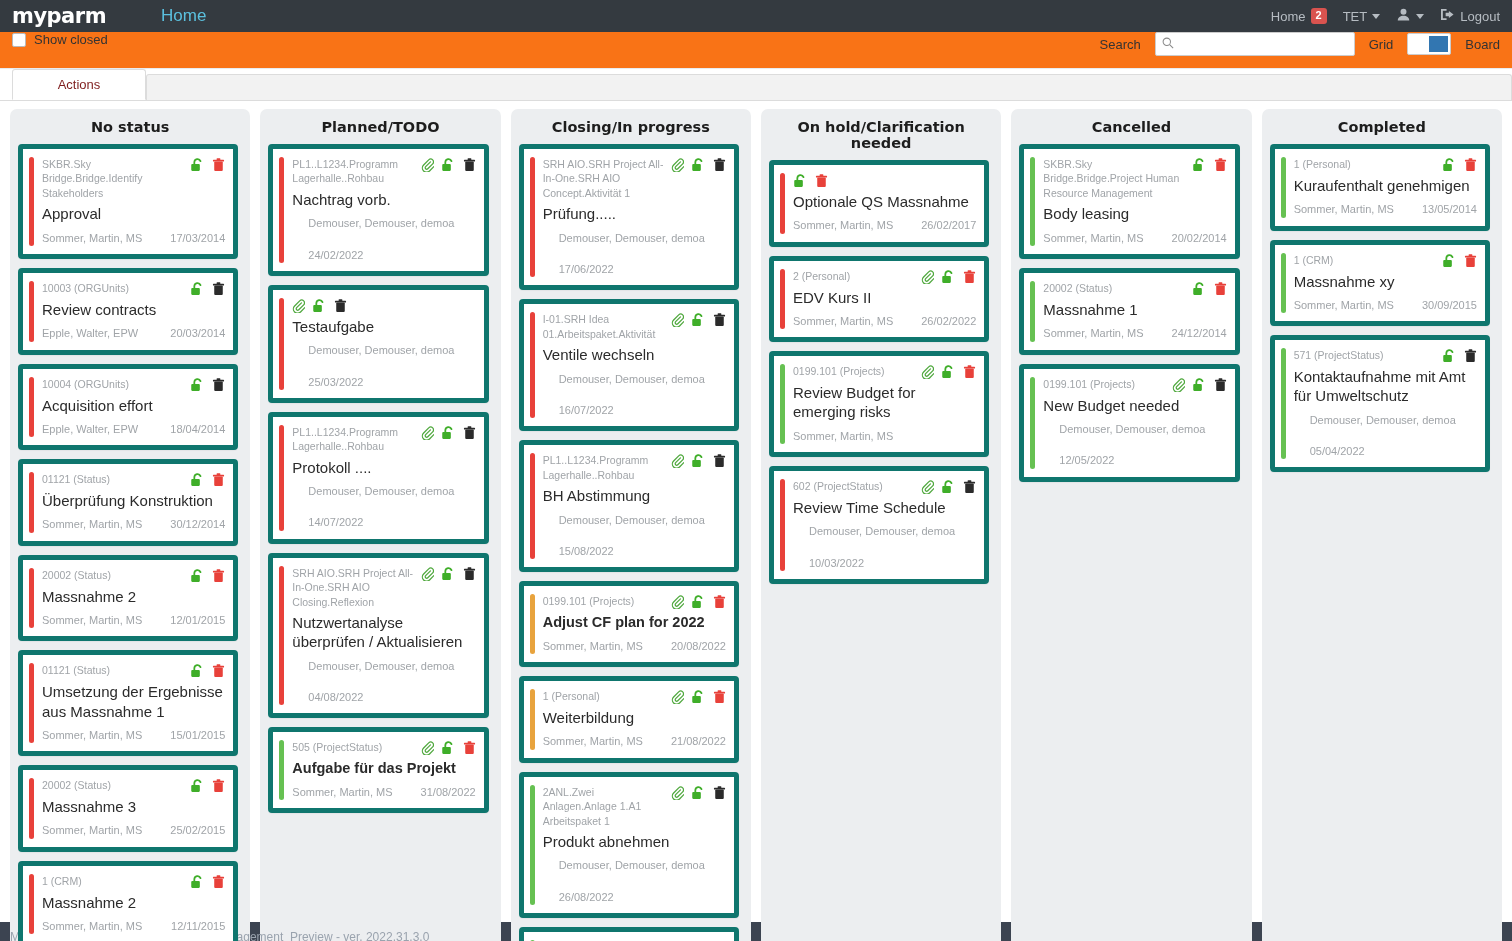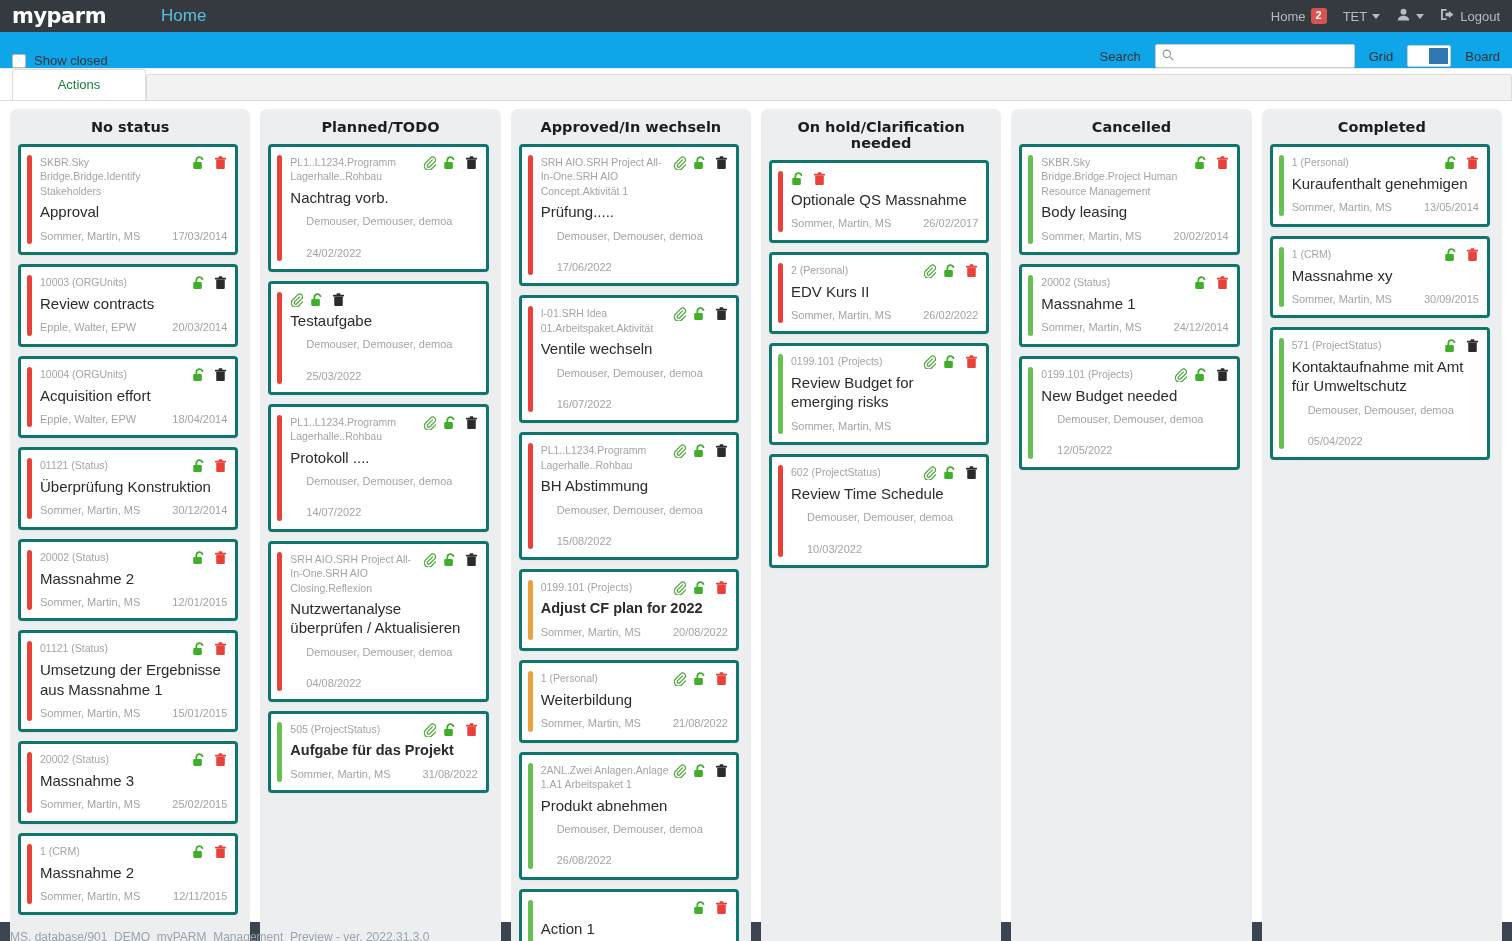--- a/index.html
+++ b/index.html
@@ -57,23 +57,23 @@
     border-right: 4px solid transparent;
     border-top: 5px solid #b6bcc2;
     display: inline-block;
   }
   .person-icon { font-size: 14px; color: #b6bcc2; }
   .logout-icon { font-size: 14px; }
 
   
   #toolbar {
     height: 37px;
-    background: #0ea5e9;
-    display: flex;
-    align-items: flex-end;
+    background: #f97316;
+    display: flex;
+    align-items: flex-start;
     padding: 0 12px;
     border-bottom: 1px solid #e9ecef;
   }
   .chk-wrap { display: flex; align-items: center; gap: 8px; font-size: 13px; color: #333; cursor: pointer;}
   .chkbox {
     width: 14px; height: 14px;
     border: 1px solid #b9b9b9;
     background: #fff;
     border-radius: 2px;
     display: inline-block;
@@ -130,21 +130,21 @@
     padding-left: 12px;
     border-bottom: 1px solid #dcdcdc;
   }
   .tab {
     height: 31px;
     min-width: 134px;
     display: flex;
     align-items: center;
     justify-content: center;
     font-size: 13px;
-    color: #15803d;
+    color: #7f1d1d;
     background: #fff;
     border: 1px solid #dcdcdc;
     border-bottom-color: #fff;
     border-radius: 3px 3px 0 0;
     cursor: pointer;
   }
   .tab-filler {
     flex: 1;
     height: 26px;
     background: #f2f2f2;
@@ -187,21 +187,21 @@
     overflow-x: hidden;
     padding-right: 4px;
   }
   .col-body::-webkit-scrollbar { width: 7px; }
   .col-body::-webkit-scrollbar-track { background: transparent; }
   .col-body::-webkit-scrollbar-thumb { background: #c6c9cc; border-radius: 4px; }
 
   
   .card {
     background: #fff;
-    border: 3px solid #0f766e;
+    border: 5px solid #0f766e;
     border-radius: 4px;
     margin-bottom: 9px;
     padding: 8px 8px 8px 6px;
     display: flex;
     gap: 8px;
     box-shadow: 0 1px 1px rgba(0,0,0,0.04);
     cursor: pointer;
     position: relative;
   }
   .accent {
@@ -667,21 +667,21 @@
             <div class="title bold">Aufgabe für das Projekt</div>
             <div class="meta ">
               <span class="who">Sommer, Martin, MS</span>
               <span class="when">31/08/2022</span>
             </div>
           </div>
         </div>
       </div>
     </div>
     <div class="column">
-      <div class="col-title">Approved/In wechseln</div>
+      <div class="col-title">Closing/In progress</div>
       <div class="col-body">
         <div class="card">
           <div class="accent" style="background:#e8413a"></div>
           <div class="card-main">
             <div class="card-head">
               <div class="ref">SRH AIO.SRH Project All-In-One.SRH AIO Concept.Aktivität 1</div>
               <div class="icons">
                 <span><svg width="13" height="14" viewBox="0 0 14 15">
                     <path d="M10.2 4.1 5 9.3a1.6 1.6 0 0 0 2.3 2.3l5.3-5.3a3 3 0 0 0-4.3-4.3L2.8 7.5a4.5 4.5 0 0 0 6.4 6.4l4.6-4.6" fill="none" stroke="#4fa83d" stroke-width="1.35" stroke-linecap="round"></path>
                   </svg></span>

